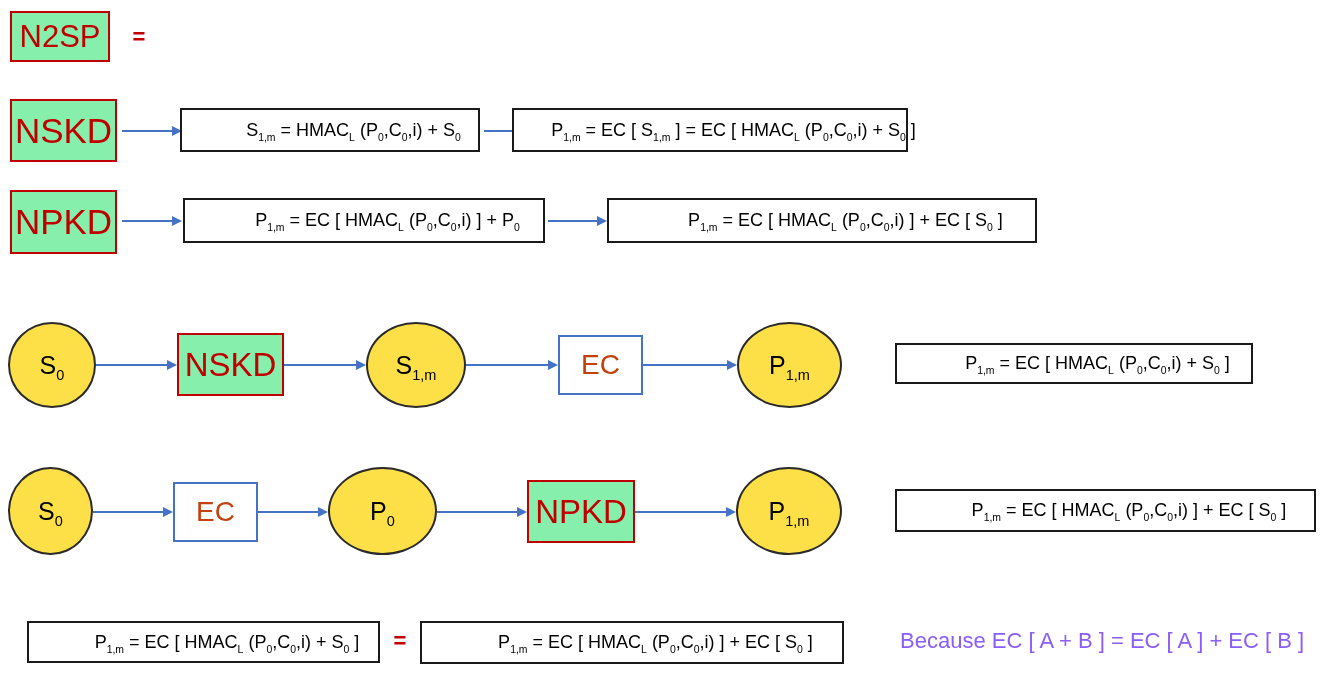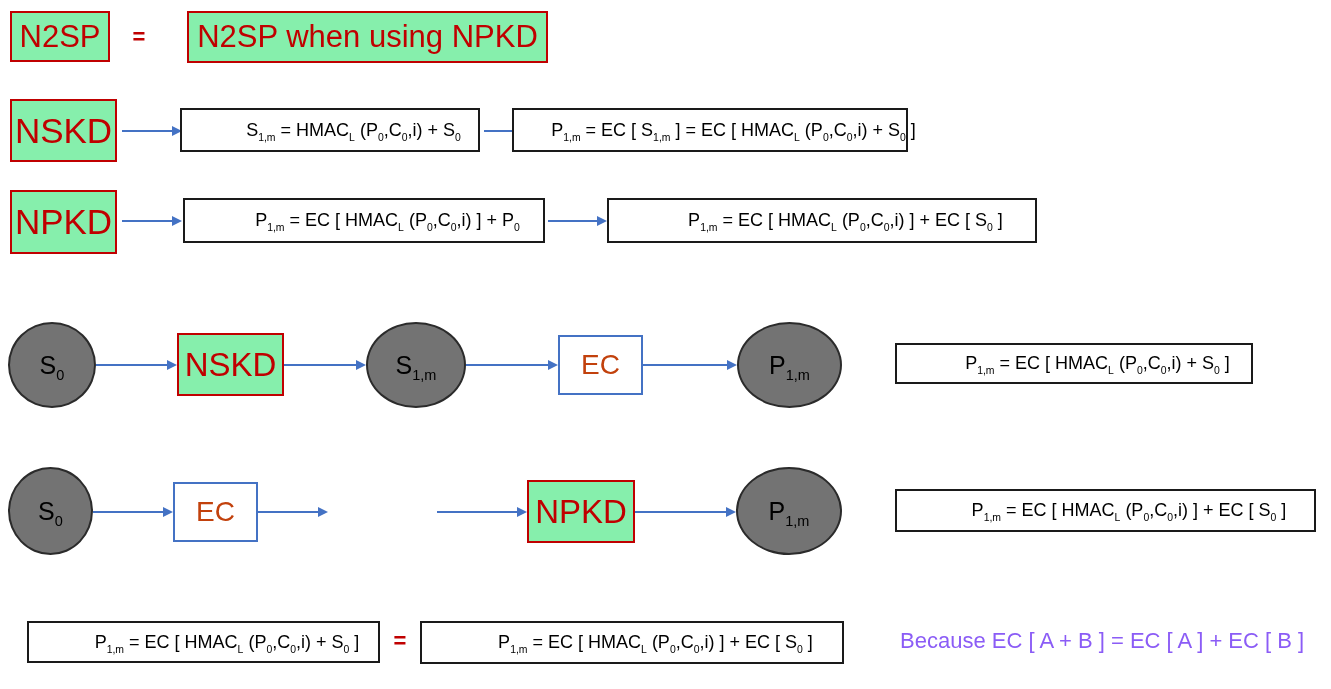--- a/index.html
+++ b/index.html
@@ -6,21 +6,21 @@
   #canvas {
     position:relative; width:1331px; height:689px; background:#ffffff;
     font-family:"Liberation Sans", sans-serif; color:#000;
     overflow:hidden;
   }
   .abs { position:absolute; box-sizing:border-box; }
   .box { display:flex; align-items:center; justify-content:center; white-space:nowrap; }
   .red-box   { border:2px solid #C00000; color:#C00000; background:#86efac; }
   .blue-box  { border:2px solid #4472C4; color:#c2410c; background:#fff; }
   .black-box { border:2px solid #1a1a1a; color:#000; background:#fff; }
-  .ellipse   { border:2px solid #2b2b2b; border-radius:50%; background:#737373;
+  .ellipse   { border:2px solid #2b2b2b; border-radius:50%; background:#fde047;
                display:flex; align-items:center; justify-content:center; white-space:nowrap; }
   .formula { font-size:18px; color:#000;padding-left:47px; }
   .node-label { font-size:25px; color:#000; }
   sub { font-size:0.58em; line-height:0; }
   .red-eq { color:#C00000; font-weight:700; font-size:22px; }
   .arrow { height:2px; background:#4472C4; }
   .arrow::after {
     content:""; position:absolute; right:-2px; top:-4px; width:0; height:0;
     border-left:10px solid #4472C4; border-top:5px solid transparent; border-bottom:5px solid transparent;
   }
@@ -28,23 +28,20 @@
 </style>
 </head>
 <body>
 
 <div id="canvas">
 
   <div class="abs box red-box" style="left:10px; top:11px; width:100px; height:51px; font-size:31px;">
     <span>N2SP</span>
   </div>
   <div class="abs box red-eq" style="left:120px; top:22px; width:38px; height:30px;">=</div>
-  <div class="abs box red-box" style="left:187px; top:11px; width:361px; height:52px; font-size:31px;">
-    <span>N2SP when using NPKD</span>
-  </div>
 
   <div class="abs box red-box" style="left:10px; top:99px; width:107px; height:63px; font-size:35px;">
     <span>NSKD</span>
   </div>
   <div class="abs arrow" style="left:122px; top:130px; width:58px;"></div>
   <div class="abs box black-box formula" style="left:180px; top:108px; width:300px; height:44px;">
     <span>S<sub>1,m</sub> = HMAC<sub>L</sub> (P<sub>0</sub>,C<sub>0</sub>,i) + S<sub>0</sub></span>
   </div>
   <div class="abs arrow" style="left:484px; top:130px; width:56px;"></div>
   <div class="abs box black-box formula" style="left:512px; top:108px; width:396px; height:44px;">
@@ -87,20 +84,23 @@
   </div>
 
   <div class="abs ellipse node-label" style="left:8px; top:467px; width:85px; height:88px;">
     <span>S<sub>0</sub></span>
   </div>
   <div class="abs arrow" style="left:93px; top:511px; width:78px;"></div>
   <div class="abs box blue-box" style="left:173px; top:482px; width:85px; height:60px; font-size:28px;">
     <span>EC</span>
   </div>
   <div class="abs arrow" style="left:258px; top:511px; width:68px;"></div>
+  <div class="abs ellipse node-label" style="left:328px; top:467px; width:109px; height:88px;">
+    <span>P<sub>0</sub></span>
+  </div>
   <div class="abs arrow" style="left:437px; top:511px; width:88px;"></div>
   <div class="abs box red-box" style="left:527px; top:480px; width:108px; height:63px; font-size:33px;">
     <span>NPKD</span>
   </div>
   <div class="abs arrow" style="left:635px; top:511px; width:99px;"></div>
   <div class="abs ellipse node-label" style="left:736px; top:467px; width:106px; height:88px;">
     <span>P<sub>1,m</sub></span>
   </div>
   <div class="abs box black-box formula" style="left:895px; top:489px; width:421px; height:43px;">
     <span>P<sub>1,m</sub> = EC [ HMAC<sub>L</sub> (P<sub>0</sub>,C<sub>0</sub>,i) ] + EC [ S<sub>0</sub> ]</span>

